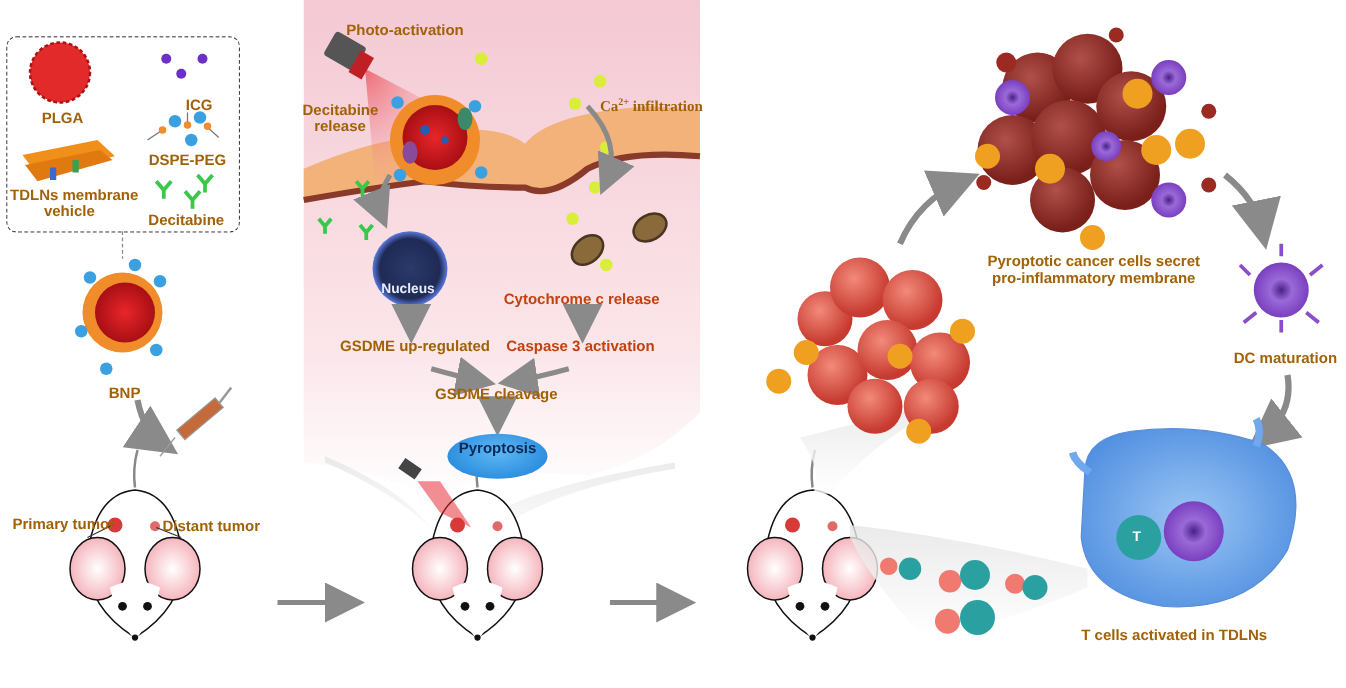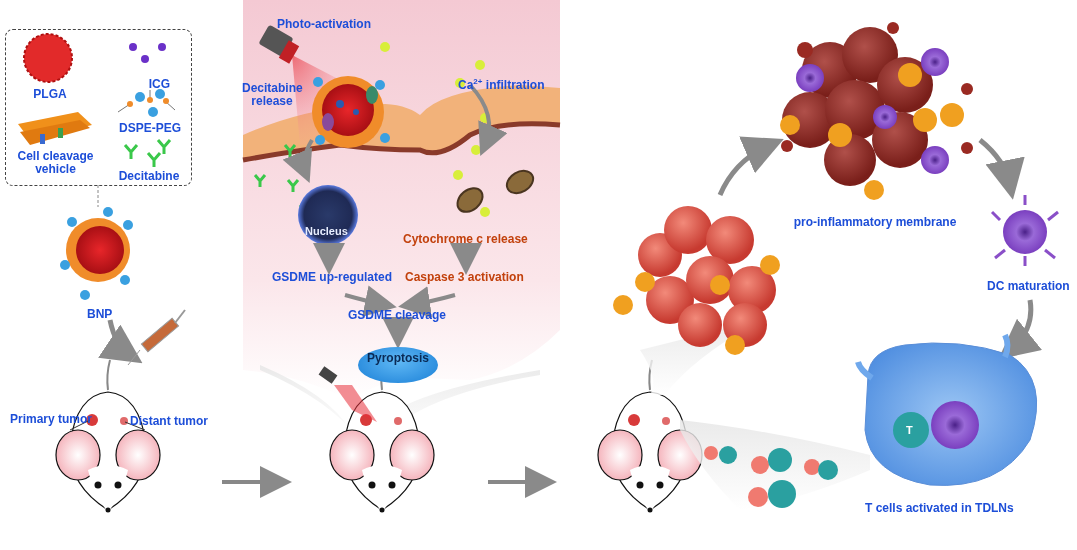--- a/index.html
+++ b/index.html
@@ -1,17 +1,17 @@
 <!DOCTYPE html>
 <html><head>
 <meta charset="utf-8">
 <style>
   html,body{margin:0;padding:0;background:#fff;}
   body{width:1077px;height:550px;position:relative;overflow:hidden;font-family:"Liberation Sans",sans-serif;}
-  .lbl{position:absolute;font-weight:bold;color:#1d4ed8;font-size:12px;line-height:13px;white-space:nowrap;}
+  .lbl{position:absolute;font-weight:bold;color:#a16207;font-size:12px;line-height:13px;white-space:nowrap;}
   .c{text-align:center;}
   .green{color:#c2410c;}
   svg{position:absolute;left:0;top:0;}
   .legend-box{position:absolute;left:5px;top:29px;width:185px;height:155px;border:1px dashed #444;border-radius:8px;}
   .pyro{position:absolute;left:358px;top:347px;width:80px;height:36px;border-radius:50%;background:radial-gradient(ellipse at 50% 40%,#5fb8f5,#1a7fd6);color:#0a2a55;font-weight:bold;font-size:12px;line-height:22px;text-align:center;}
 </style>
 </head>
 <body>
 
 <svg width="1077" height="550">
@@ -302,41 +302,41 @@
     <circle cx="758" cy="497" r="10" fill="#f07a70"></circle>
       <circle cx="782" cy="494" r="14" fill="#2aa0a0"></circle>
   </g>
 </svg>
 
 <div class="legend-box"></div>
 <div class="lbl c" style="left:30px;top:88px;width:40px;">PLGA</div>
 <div class="lbl c" style="left:130px;top:78px;width:40px;text-align:right;">ICG</div>
 <div class="lbl c" style="left:115px;top:122px;width:70px;">DSPE-PEG</div>
 <div class="lbl c" style="left:8px;top:150px;width:95px;">
-  <span>Cell cleavage</span><br>
+  <span>TDLNs membrane</span><br>
   <span>vehicle</span>
 </div>
 <div class="lbl c" style="left:113px;top:170px;width:72px;">Decitabine</div>
 
 <div class="lbl" style="left:87px;top:308px;">BNP</div>
 <div class="lbl" style="left:10px;top:413px;">Primary tumor</div>
 <div class="lbl" style="left:130px;top:415px;">Distant tumor</div>
 
 <div class="lbl" style="left:277px;top:18px;">Photo-activation</div>
 <div class="lbl c" style="left:242px;top:82px;width:60px;">
   <span>Decitabine</span><br>
   <span>release</span>
 </div>
-<div class="lbl" style="left:458px;top:75px;"><span>Ca</span><sup style="font-size:8px">2+</sup><span> infiltration</span></div>
+<div class="lbl" style="left:480px;top:75px;font-family:Liberation Serif, serif;"><span>Ca</span><sup style="font-size:8px">2+</sup><span> infiltration</span></div>
 <div class="lbl" style="left:305px;top:225px;color:#e8eeff;font-size:11px;">Nucleus</div>
 <div class="lbl green" style="left:403px;top:233px;">Cytochrome c release</div>
 <div class="lbl" style="left:272px;top:271px;">GSDME up-regulated</div>
 <div class="lbl green" style="left:405px;top:271px;">Caspase 3 activation</div>
 <div class="lbl" style="left:348px;top:309px;">GSDME cleavage</div>
 <div class="pyro">Pyroptosis</div>
 
 <div class="lbl c" style="left:775px;top:203px;width:200px;">
-  <br>
+  <span>Pyroptotic cancer cells secret</span><br>
   <span>pro-inflammatory membrane</span>
 </div>
 <div class="lbl" style="left:987px;top:280px;">DC maturation</div>
 <div class="lbl" style="left:865px;top:502px;">T cells activated in TDLNs</div>
 <div class="lbl" style="left:906px;top:424px;color:#fff;font-size:11px;">T</div>
 
 </body></html>

